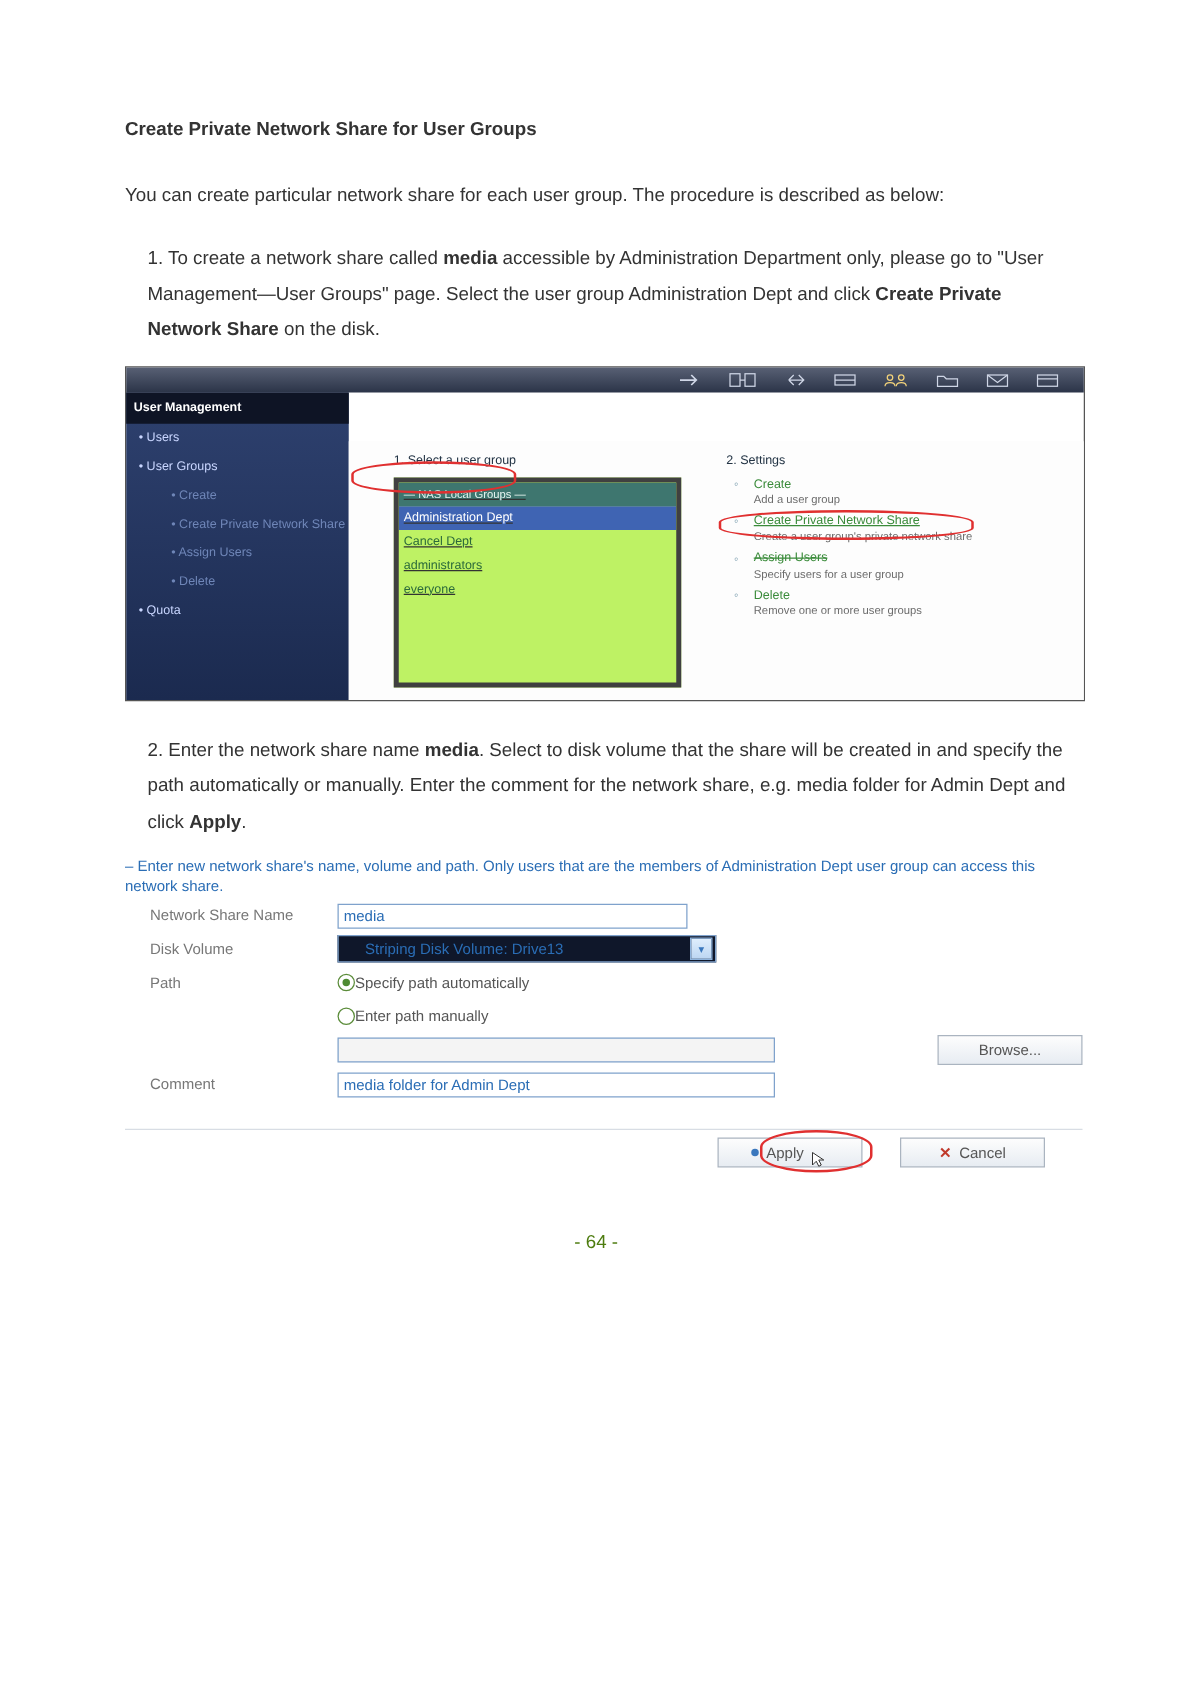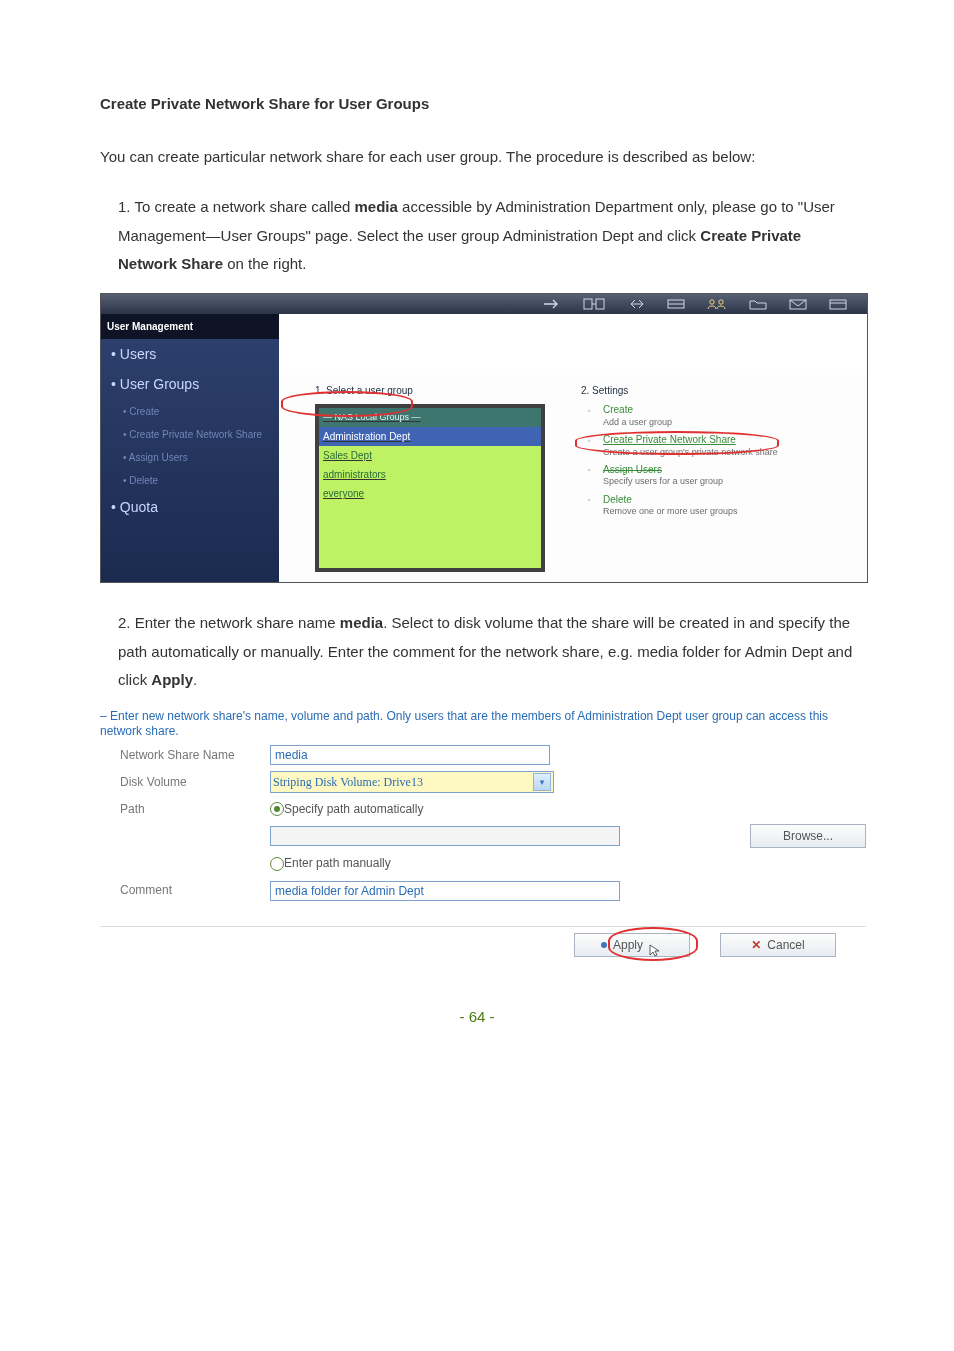--- a/index.html
+++ b/index.html
@@ -62,24 +62,24 @@
   }
   .s1-side-h {
     background: #0e1425;
     color: #fff;
     font-weight: bold;
     font-size: 10px;
     padding: 3px 6px;
   }
   .s1-side-item {
     padding: 2px 0 2px 10px;
-    font-size: 14px;
+    font-size: 10px;
   }
   .s1-side-sub {
-    padding: 2px 0 2px 22px;
+    padding: 2px 0 2px 36px;
     font-size: 10px;
     color: #6f86b8;
   }
   .s1-side-item.bright, .s1-side-sub.bright { color: #c9d6ff; }
   .s1-content {
     flex: 1;
     background: #fdfdfd;
     display: flex;
     padding: 6px 10px 10px 10px;
     min-height: 190px;
@@ -176,27 +176,26 @@
     font-size: 12px;
     color: #2a6db5;
     padding: 0 4px;
     background: #fff;
   }
   .s2-select {
     border: 1px solid #7fa2cc;
     height: 20px;
     font-size: 12px;
     color: #2a6db5;
-    background: #fef9c3;
+    background: #0f172a;
     display: flex;
     align-items: center;
     justify-content: space-between;
-    padding: 0 2px 0 2px;
+    padding: 0 2px 0 21px;
     width: 278px;
-    font-family: Liberation Serif, serif;
   }
   .s2-select .chev {
     width: 16px; height: 16px;
     background: linear-gradient(#dfeefd,#bcd6f2);
     border: 1px solid #8fb4dd;
     display:flex;align-items:center;justify-content:center;
     color:#3a77bd;
     font-size: 9px;
   }
   .s2-radio-row {
@@ -251,21 +250,21 @@
 </head>
 <body>
 
 <div class="page">
   <div class="heading">Create Private Network Share for User Groups</div>
 
   <p class="para">You can create particular network share for each user group.  The procedure is described as below:</p>
 
   <div class="ol">
     <div class="ol-item">
-      <span>1.  To create a network share called </span><span class="bold">media</span><span> accessible by Administration Department only, please go to "User Management—User Groups" page. Select the user group Administration Dept and click </span><span class="bold">Create Private Network Share</span><span> on the right.</span>
+      <span>1.  To create a network share called </span><span class="bold">media</span><span> accessible by Administration Department only, please go to "User Management—User Groups" page. Select the user group Administration Dept and click </span><span class="bold">Create Private Network Share</span><span> on the disk.</span>
     </div>
   </div>
 
   <div class="s1">
     <div class="s1-top">
       <span>
           <svg width="18" height="10">
             <path d="M1 5 L14 5 M10 1 L14 5 L10 9" stroke="#cfd6e6" stroke-width="1.4" fill="none"></path>
           </svg>
         </span>
@@ -323,21 +322,21 @@
         <div class="s1-side-sub">• Assign Users</div>
         <div class="s1-side-sub">• Delete</div>
         <div class="s1-side-item bright">• Quota</div>
       </div>
       <div class="s1-content">
         <div class="s1-col" style="flex:0 0 230px;">
           <div class="s1-step">1. Select a user group</div>
           <div class="s1-list">
             <div class="s1-listhdr">— NAS Local Groups —</div>
             <div class="s1-listrow sel">Administration Dept</div>
-            <div class="s1-listrow">Sales Dept</div>
+            <div class="s1-listrow">Cancel Dept</div>
             <div class="s1-listrow">administrators</div>
             <div class="s1-listrow">everyone</div>
           </div>
           <div class="s1-oval" style="left:-8px; top:10px; width:128px; height:22px;"></div>
         </div>
         <div class="s1-col">
           <div class="s1-step">2. Settings</div>
 
           <div class="s1-set-row">
             <div class="s1-ico">◦</div>
@@ -405,33 +404,33 @@
 
     <div class="s2-row">
       <div class="s2-label">Path</div>
       <div class="s2-field s2-radio-row">
         <span class="s2-radio on"></span>
         <span>Specify path automatically</span>
       </div>
     </div>
     <div class="s2-row">
       <div class="s2-label"></div>
+      <div class="s2-field s2-radio-row">
+        <span class="s2-radio"></span>
+        <span>Enter path manually</span>
+      </div>
+    </div>
+    <div class="s2-row">
+      <div class="s2-label"></div>
       <div class="s2-field">
         <input class="s2-input" style="width: 340px; background: rgb(244, 244, 244);" disabled="">
         <span style="flex:1"></span>
         <div class="s2-btn">
             <span>Browse...</span>
           </div>
-      </div>
-    </div>
-    <div class="s2-row">
-      <div class="s2-label"></div>
-      <div class="s2-field s2-radio-row">
-        <span class="s2-radio"></span>
-        <span>Enter path manually</span>
       </div>
     </div>
 
     <div class="s2-row">
       <div class="s2-label">Comment</div>
       <div class="s2-field">
         <input class="s2-input" style="width: 340px;" value="media folder for Admin Dept">
       </div>
     </div>
 

